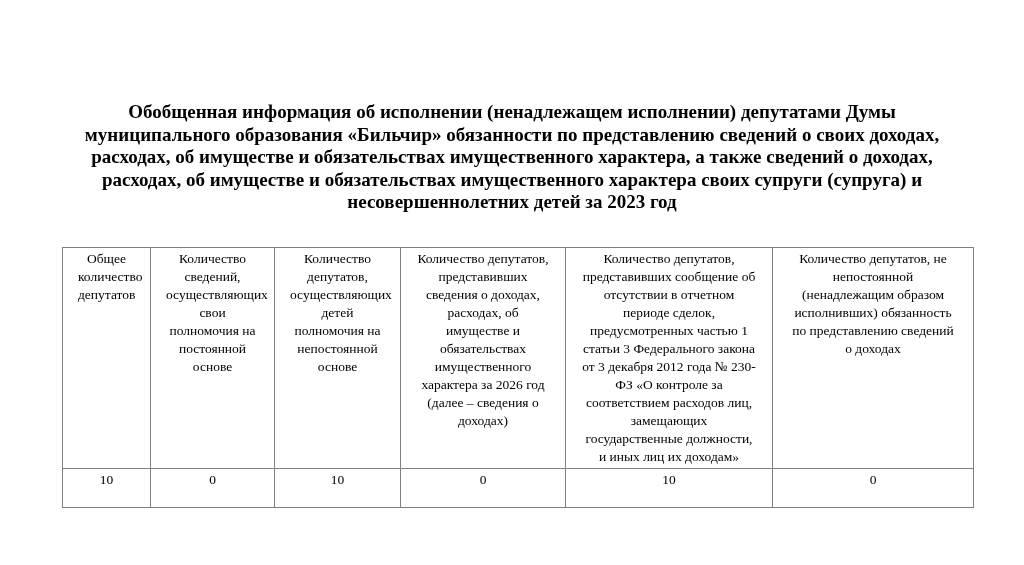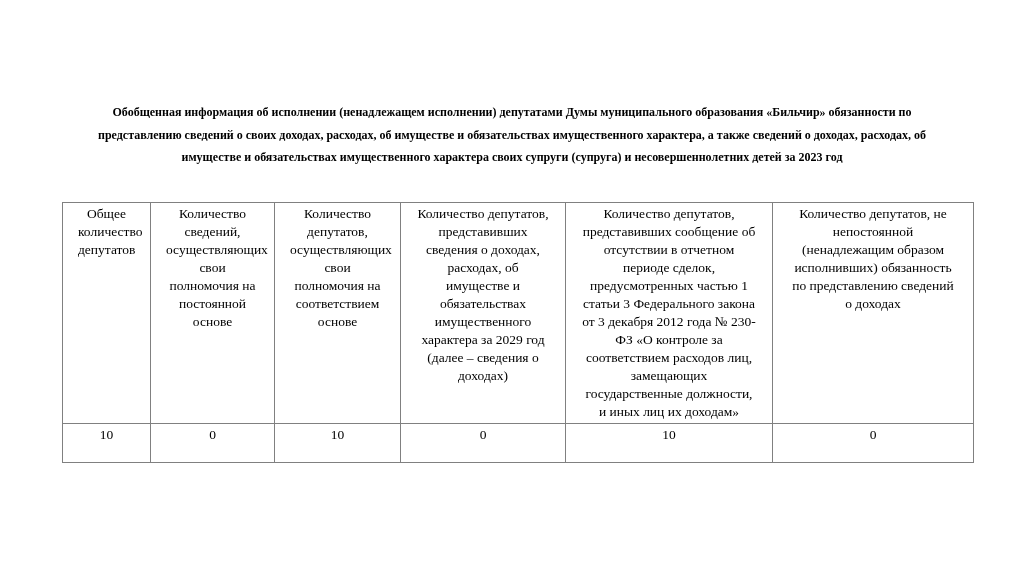--- a/index.html
+++ b/index.html
@@ -13,21 +13,21 @@
     position: relative;
     width: 1024px;
     height: 565px;
     background: #ffffff;
     overflow: hidden;
   }
   .doc-title {
     margin: 0 auto;
     padding-top: 101px;
     width: 884px;
-    font-size: 12px;
+    font-size: 19px;
     line-height: 22.5px;
     font-weight: bold;
     text-align: center;
   }
   table.report {
     margin: 33px 0 0 62px;
     width: 911px;
     border-collapse: collapse;
     table-layout: fixed;
   }
@@ -64,22 +64,22 @@
         <col class="c2">
         <col class="c3">
       <col class="c4">
         <col class="c5">
         <col class="c6">
     </colgroup>
     <thead>
       <tr>
         <th>Общее количество депутатов</th>
         <th>Количество сведений, осуществляющих свои полномочия на постоянной основе</th>
-        <th>Количество депутатов, осуществляющих свои полномочия на соответствием основе</th>
-        <th>Количество депутатов, представивших сведения о доходах, расходах, об имуществе и обязательствах имущественного характера за 2029 год (далее – сведения о доходах)</th>
+        <th>Количество депутатов, осуществляющих детей полномочия на непостоянной основе</th>
+        <th>Количество депутатов, представивших сведения о доходах, расходах, об имуществе и обязательствах имущественного характера за 2026 год (далее – сведения о доходах)</th>
         <th>Количество депутатов, представивших сообщение об отсутствии в отчетном периоде сделок, предусмотренных частью 1 статьи 3 Федерального закона от 3 декабря 2012 года № 230-ФЗ «О контроле за соответствием расходов лиц, замещающих государственные должности, и иных лиц их доходам»</th>
         <th>Количество депутатов, не непостоянной (ненадлежащим образом исполнивших) обязанность по представлению сведений о доходах</th>
       </tr>
     </thead>
     <tbody>
       <tr>
         <td>10</td>
         <td>0</td>
         <td>10</td>
         <td>0</td>

